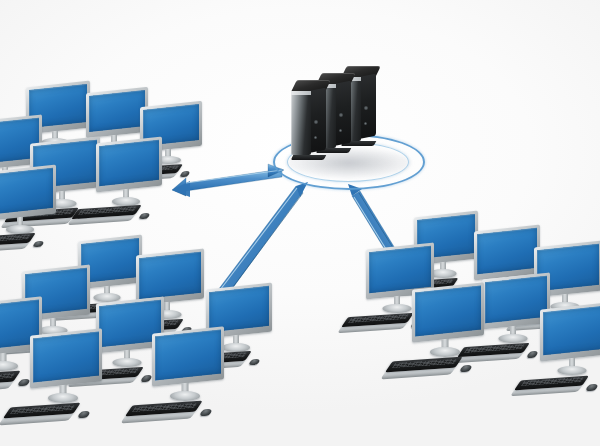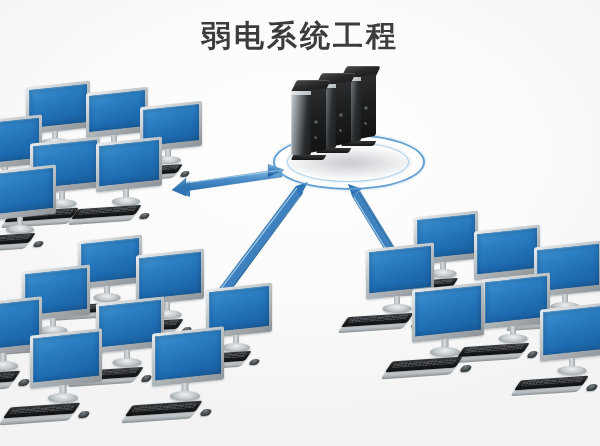--- a/index.html
+++ b/index.html
@@ -214,21 +214,20 @@
     border-radius: 48% 48% 42% 42%;
     transform: skewX(-30deg);
     box-shadow: 0 1px 1px rgba(80,90,100,0.4);
   }
 </style>
 </head>
 <body>
 
 <div id="scene">
 
-  <div id="title">弱电系统工程</div>
 
   <svg class="arrow-layer" viewBox="0 0 600 446" xmlns="http://www.w3.org/2000/svg">
     <defs>
       <linearGradient id="agLeft" x1="0" y1="0" x2="0" y2="1">
         <stop offset="0%" stop-color="#8cc2e6"></stop>
         <stop offset="35%" stop-color="#4f90ca"></stop>
         <stop offset="75%" stop-color="#2f74b4"></stop>
         <stop offset="100%" stop-color="#1d5b96"></stop>
       </linearGradient>
       <linearGradient id="agDiag" x1="0" y1="0" x2="1" y2="1">

